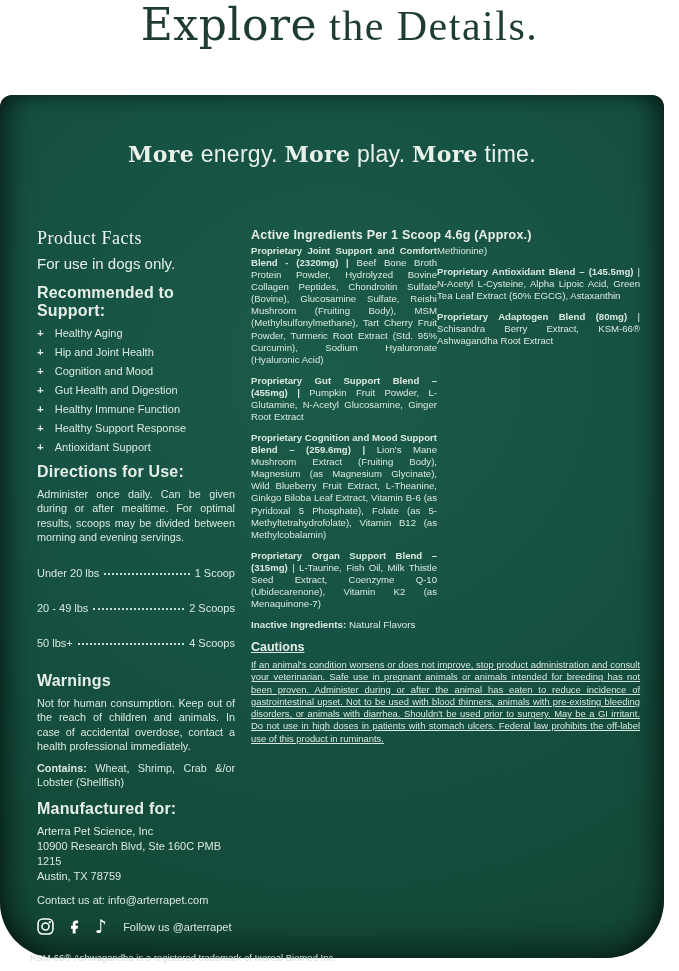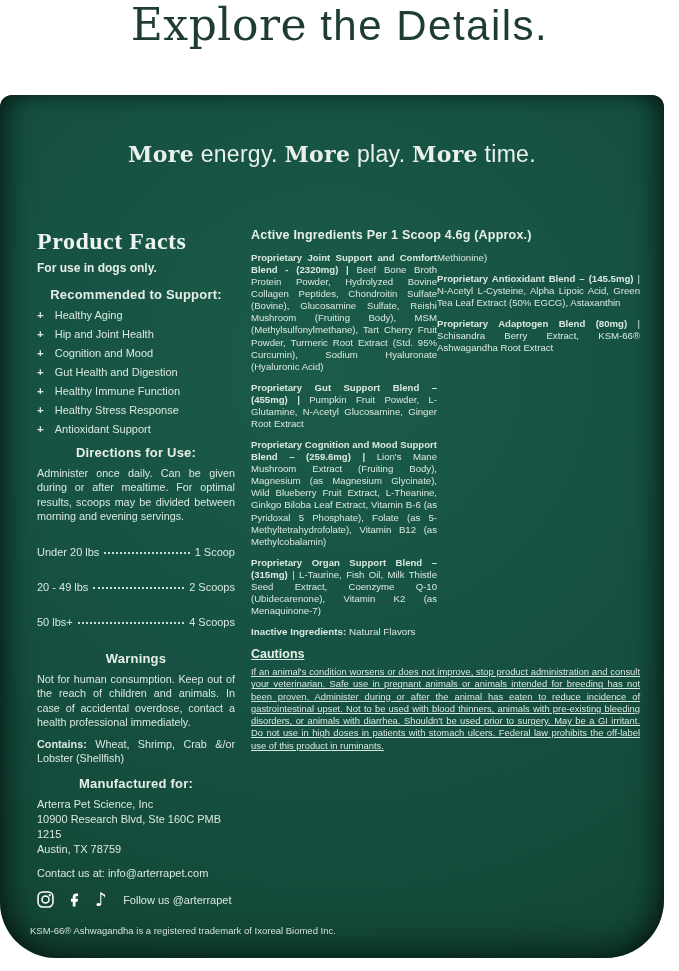--- a/index.html
+++ b/index.html
@@ -12,21 +12,21 @@
 
   
   .headline {
     position:absolute; top:0; left:0; width:100%; text-align:center;
     color:#1e3c33; white-space:nowrap; line-height:1.15;
   }
   .headline .em {
     font-family:"DejaVu Serif", serif; font-weight:400; font-size:44px; letter-spacing:0.5px;
   }
   .headline .rest {
-    font-family:Liberation Sans, sans-serif; font-weight:300; font-size:42px; letter-spacing:1.5px;
+    font-family:Liberation Serif, serif; font-weight:300; font-size:42px; letter-spacing:1.5px;
   }
 
   
   .pouch {
     position:absolute; left:0; top:95px; width:664px; height:863px;
     border-radius:12px 12px 58px 56px;
     background:radial-gradient(120% 90% at 50% 32%, #1b5b49 0%, #165143 42%, #134736 82%, #104031 100%);
     box-shadow:
       inset 22px 0 26px -14px rgba(0,0,0,0.50),
       inset -22px 0 26px -14px rgba(0,0,0,0.50),
@@ -45,26 +45,26 @@
 
   
   .content {
     display:flex; gap:16px;
     margin:60px 24px 0 37px;
   }
   .col-left { width:198px; flex:none; }
   .col-right-wrap { flex:1; min-width:0; }
 
   h2.pf-title {
-    font-family:"Liberation Serif", serif; font-weight:700;
-    font-size:24px; color:#eef5ef; letter-spacing:0.5px; margin-bottom:6px;
-  }
-  .pf-sub { font-size:12px; font-weight:700; color:#e6efe7; margin-bottom:12px; }
+    font-family:"Liberation Serif", serif; font-weight:400;
+    font-size:18px; color:#eef5ef; letter-spacing:0.5px; margin-bottom:6px;
+  }
+  .pf-sub { font-size:15px; font-weight:400; color:#e6efe7; margin-bottom:12px; }
   h3.sec {
-    font-size:13px; font-weight:700; color:#e6efe7; margin:10px 0 6px 0; letter-spacing:0.2px;text-align:center;
+    font-size:16px; font-weight:700; color:#e6efe7; margin:10px 0 6px 0; letter-spacing:0.2px;
   }
   .support-list { margin:2px 0 2px 0; }
   .support-item { display:flex; gap:11px; font-size:11px; margin:7px 0; align-items:baseline; }
   .support-item .plus { font-weight:700; font-size:11.5px; }
 
   p.body { font-size:10.8px; line-height:1.32; }
   p.just { text-align:justify; }
 
   .dose-table { margin:4px 0 2px 0; }
   .dose-row { display:flex; align-items:baseline; font-size:11px; margin:23px 0; }
@@ -75,21 +75,21 @@
 
   .addr { font-size:11px; line-height:1.38; }
   .contact-line { font-size:11px; margin-top:10px; }
 
   .social-row { display:flex; align-items:center; gap:12px; margin-top:11px; }
   .social-row svg { display:block; }
   .tiktok-glyph { font-size:19px; font-weight:700; color:#ffffff; line-height:1; font-family:"DejaVu Sans", sans-serif; }
   .follow-label { font-size:11px; margin-left:4px;text-align:right; }
 
   
-  .ai-header { font-size:12.5px; font-weight:700; color:#e6efe7; margin-bottom:10px; letter-spacing:0.2px; }
+  .ai-header { font-size:12.5px; font-weight:700; color:#e6efe7; margin-bottom:3px; letter-spacing:0.2px; }
   .ai-cols { display:flex; }
   .ai-col1 { width:186px; flex:none; }
   .ai-col2 { flex:1; min-width:0; }
   p.blend { font-size:9.6px; line-height:1.26; text-align:justify; margin-bottom:9px; }
   p.blend b { font-weight:700; }
   p.inactive { font-size:9.8px; margin-top:8px; }
   p.inactive b { font-weight:700; }
 
   .cautions { margin-top:10px;text-decoration:underline; }
   .cautions h3 { font-size:12.5px; font-weight:700; margin-bottom:5px; color:#e6efe7; }
@@ -135,21 +135,21 @@
           <div class="support-item">
               <span class="plus">+</span>
               <span>Gut Health and Digestion</span>
             </div>
           <div class="support-item">
               <span class="plus">+</span>
               <span>Healthy Immune Function</span>
             </div>
           <div class="support-item">
               <span class="plus">+</span>
-              <span>Healthy Stress Response</span>
+              <span>Healthy Support Response</span>
             </div>
           <div class="support-item">
               <span class="plus">+</span>
               <span>Antioxidant Support</span>
             </div>
         </div>
 
         <h3 class="sec">Directions for Use:</h3>
         <p class="body just">Administer once daily. Can be given during or after mealtime. For optimal results, scoops may be divided between morning and evening servings.</p>
 

